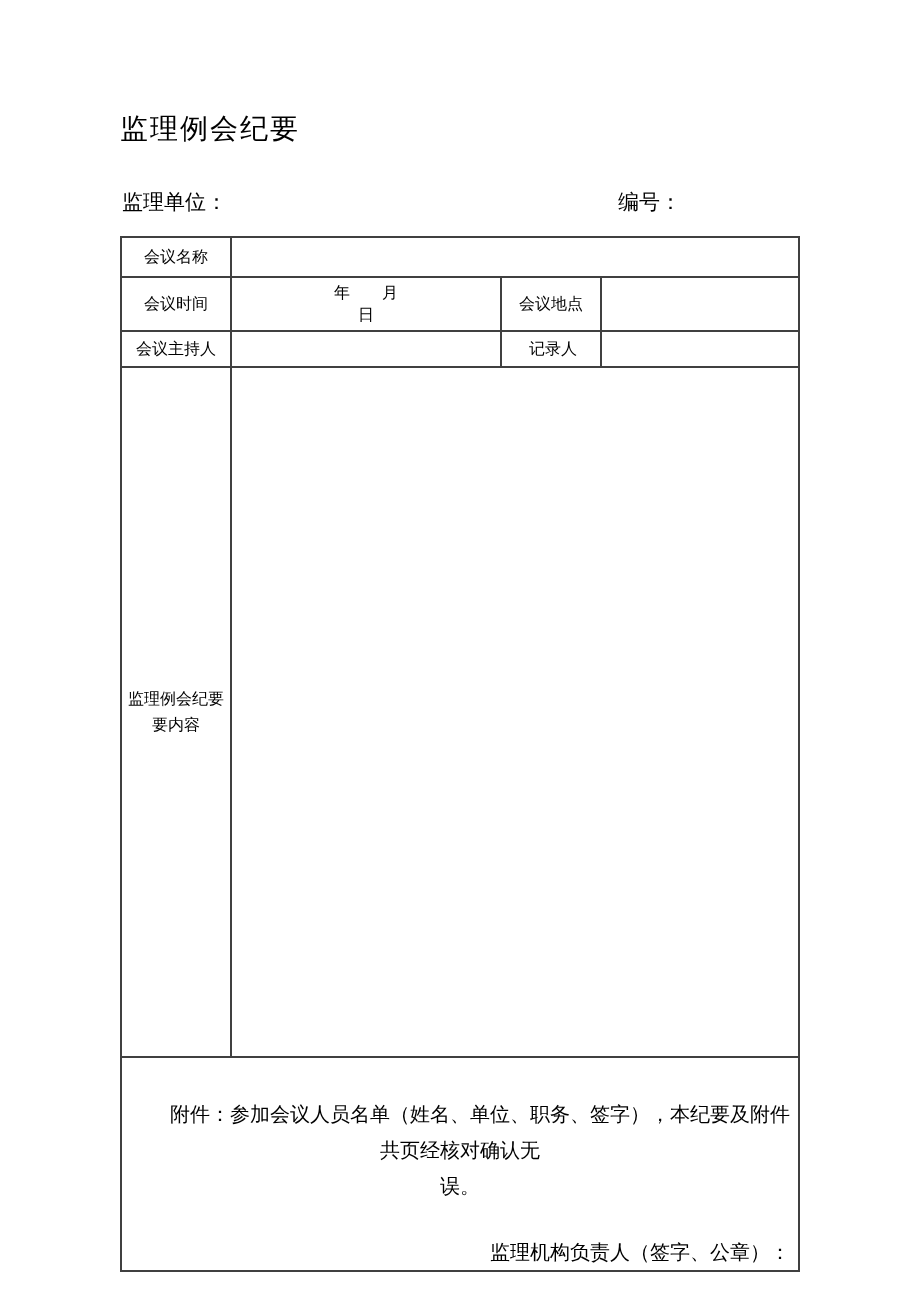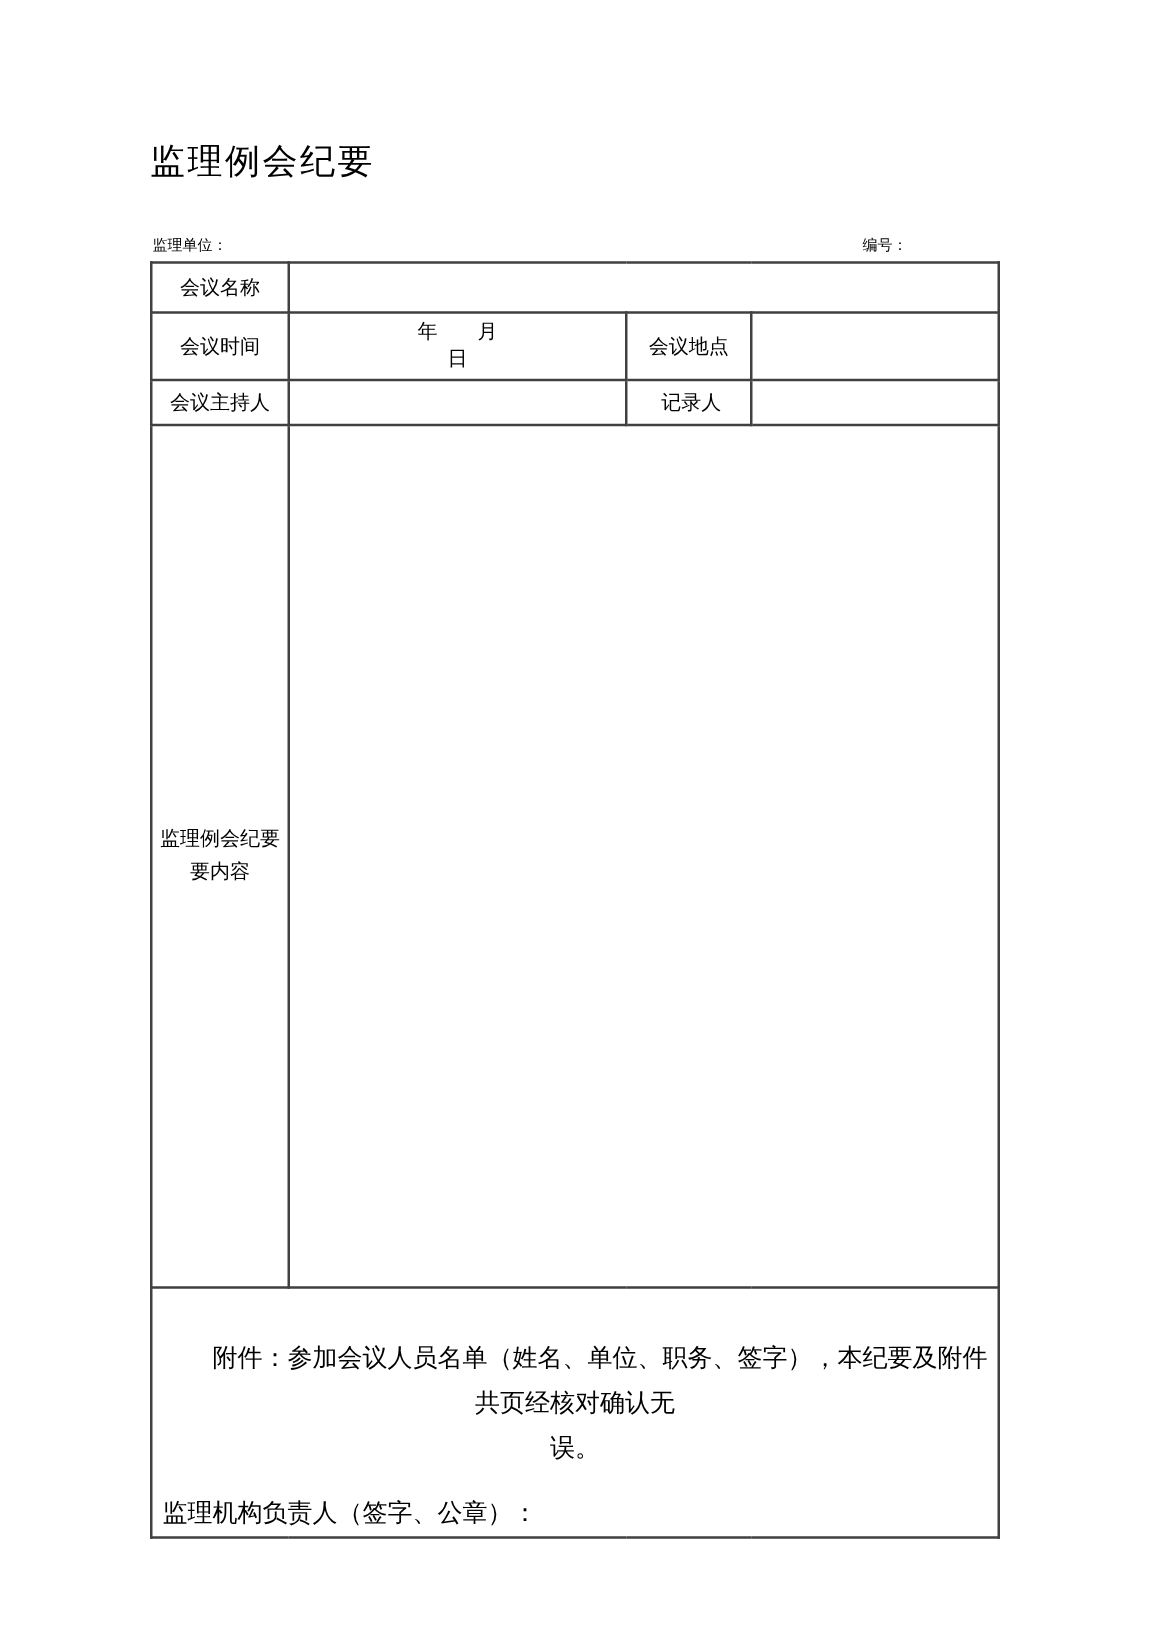--- a/index.html
+++ b/index.html
@@ -20,30 +20,29 @@
     .title {
       text-align: left;
       font-size: 28px;
       font-weight: normal;
       margin-bottom: 40px;
       letter-spacing: 2px;
     }
     .header-row {
       display: flex;
       justify-content: space-between;
-      font-size: 12px;
-      margin-bottom: 4px;
+      font-size: 21px;
+      margin-bottom: 20px;
       padding: 0 2px;
     }
     .header-left {
       flex: 1;
     }
     .header-right {
       width: 180px;
-      text-align: center;
     }
     table.form {
       border-collapse: collapse;
       width: 100%;
       table-layout: fixed;
     }
     table.form td {
       border: 2px solid #404040;
       font-size: 16px;
       vertical-align: middle;
@@ -87,22 +86,22 @@
     .foot-inner {
       padding: 38px 8px 0 8px;
       font-size: 20px;
       line-height: 1.8;
     }
     .foot-indent {
       text-indent: 2em;
       display: block;
     }
     .sign-line {
-      text-align: left;
-      margin-top: 16px;
+      text-align: right;
+      margin-top: 30px;
     }
     .label-multi {
       display: inline-block;
       line-height: 1.6;
     }
   </style>
 </head>
 <body>
 
 <div class="page">

